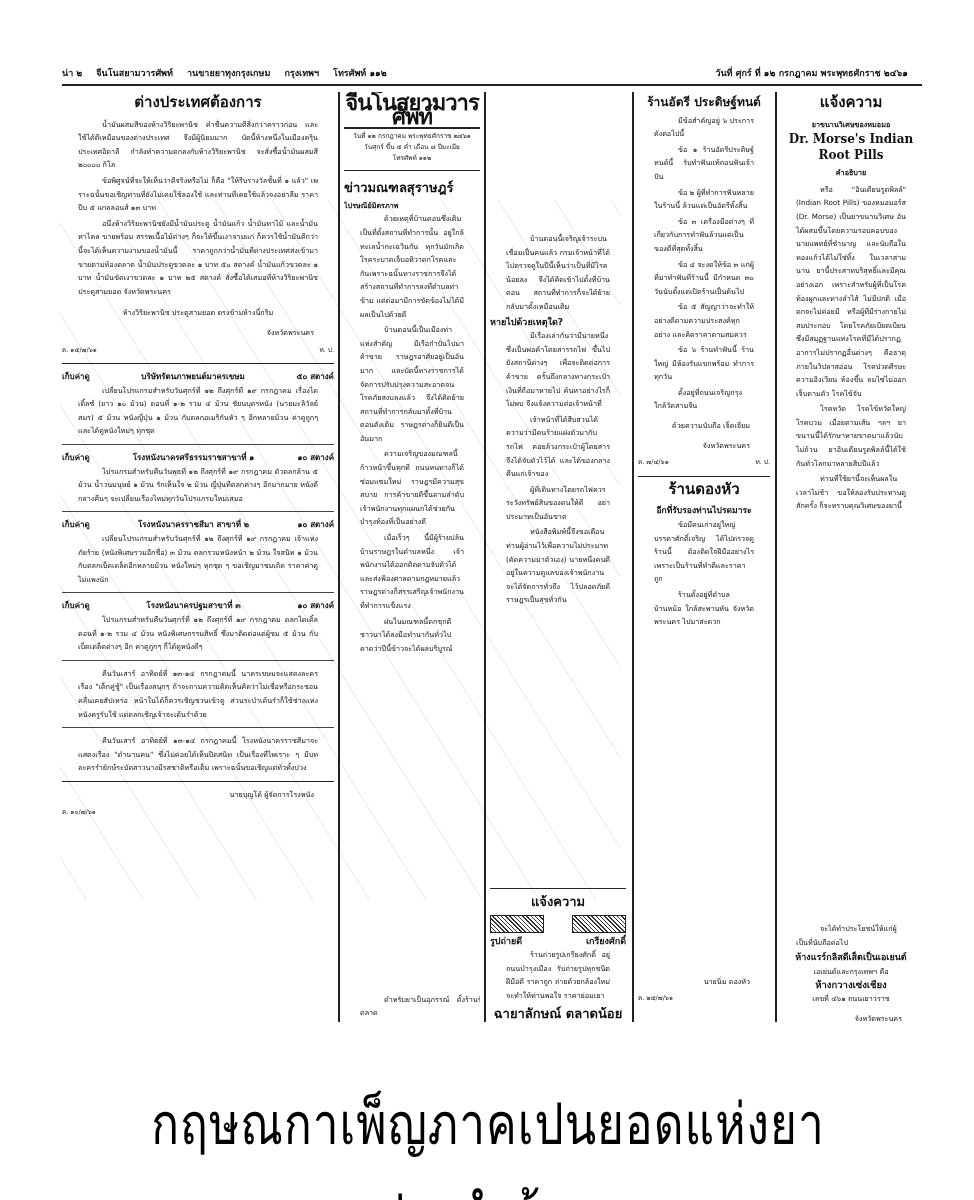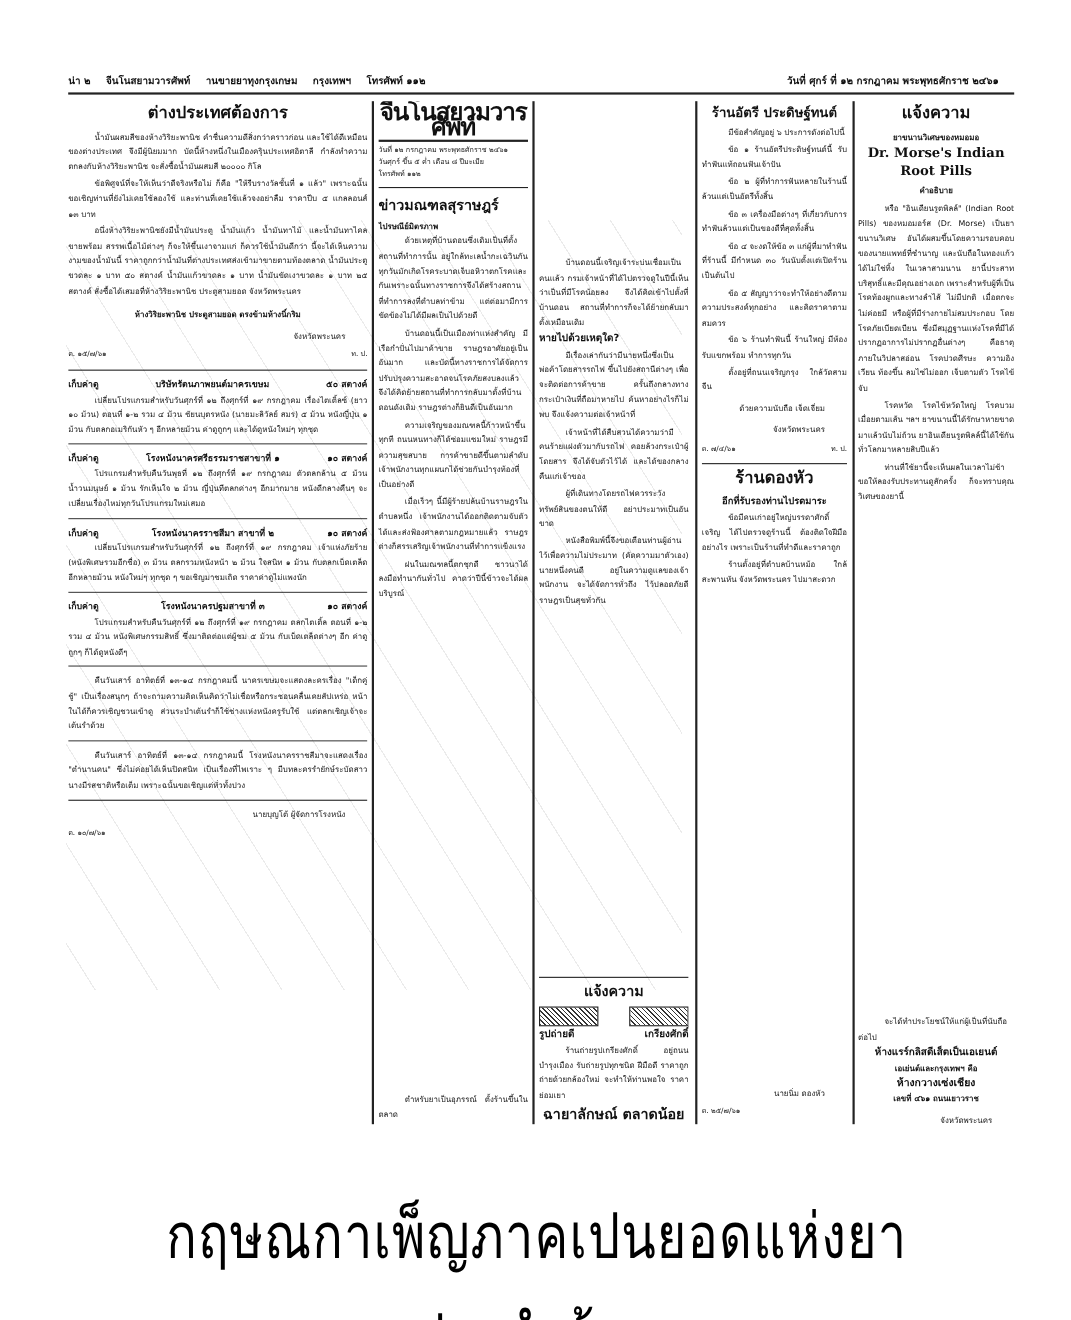--- a/index.html
+++ b/index.html
@@ -11,29 +11,29 @@
   .cols{position:relative;height:940px;margin-top:6px;}
   .col{position:absolute;top:0;height:930px;overflow:hidden;font-size:7.2px;line-height:13.6px;text-align:justify;}
   .vrule{position:absolute;top:0;width:2px;background:#222;height:930px;}
   .c1{left:0;width:272px;}
   .c2{left:282px;width:136px;}
   .c3{left:428px;width:136px;}
   .c4{left:576px;width:132px;}
   .c5{left:718px;width:142px;}
   h2{margin:4px 0 8px;text-align:center;font-size:15px;font-weight:bold;}
   h3{margin:4px 0 4px;text-align:center;font-size:12px;font-weight:bold;}
-  .p{text-indent:24px;margin:0 0 2px;}
+  .p{text-indent:24px;margin:0 16px 2px;}
   .sig{text-align:right;margin:6px 20px 0 0;}
-  .center{text-align:center;font-weight:bold;}
+  .center{text-align:center;}
   .dateline{display:flex;justify-content:space-between;font-size:6.5px;margin-top:4px;}
   .hr{border-top:1.5px solid #222;margin:6px 0;}
   .hr.thin{border-top:1px solid #444;}
   .ad-head{display:flex;justify-content:space-between;font-weight:bold;font-size:8px;margin-top:4px;}
   .nameplate{text-align:center;font-family:"DejaVu Serif",serif;font-weight:bold;font-size:22px;letter-spacing:-1px;margin:4px 0 2px;border-bottom:2px solid #222;padding-bottom:4px;}
-  .np-sub{text-align:left;font-size:6.5px;line-height:11px;}
+  .np-sub{text-align:center;font-size:6.5px;line-height:11px;}
   .section-title{font-weight:bold;font-size:13px;margin:10px 0 4px;}
   .en{font-family:"DejaVu Serif",serif;font-weight:bold;font-size:12px;text-align:center;line-height:16px;}
   .noise{position:absolute;left:60px;top:200px;width:560px;height:700px;
      background:repeating-linear-gradient(58deg,rgba(0,0,0,0) 0 22px,rgba(0,0,0,0.08) 22px 23px,rgba(0,0,0,0) 23px 48px);
      pointer-events:none;}
   .banner{position:absolute;left:118px;top:1096px;width:740px;text-align:center;font-family:"DejaVu Sans",sans-serif;font-size:46px;letter-spacing:1px;transform:scaleY(1.25);font-weight:normal;color:#000;}
   .ad-mid-title{text-align:center;font-weight:bold;font-size:13px;margin:6px 0;}
   .halftone{display:inline-block;width:52px;height:16px;background:repeating-linear-gradient(45deg,#333 0 1px,#fff 1px 3px);border:1px solid #222;}
   .bottom-name{font-weight:bold;font-size:13px;text-align:center;margin-top:4px;}
 </style>
@@ -174,21 +174,21 @@
       <div class="sig">จังหวัดพระนคร</div>
       <div class="dateline">
           <span>ต. ๗/๔/๖๑</span>
           <span>ท. ป.</span>
         </div>
       <div class="hr"></div>
       <h2>ร้านดองหัว</h2>
       <div class="center" style="font-weight:bold;font-size:8.5px">อีกที่รับรองท่านไปรดมาระ</div>
       <p class="p">ข้อมีคนเก่าอยู่ใหญ่บรรดาศักดิ์เจริญ ได้ไปตรวจดูร้านนี้ ต้องติดใจฝีมืออย่างไร เพราะเป็นร้านที่ทำดีและราคาถูก</p>
       <p class="p">ร้านตั้งอยู่ที่ตำบลบ้านหม้อ ใกล้สะพานหัน จังหวัดพระนคร ไปมาสะดวก</p>
-      <div style="position:absolute;bottom:4px;left:0;width:100%;">
+      <div style="position:absolute;bottom:16px;left:0;width:100%;">
         <div class="sig">นายนิ่ม ดองหัว</div>
         <div class="dateline">
             <span>ต. ๒๕/๗/๖๑</span>
           </div>
       </div>
     </div>
 
     <div class="vrule" style="left:713px"></div>
 
     <div class="col c5">

